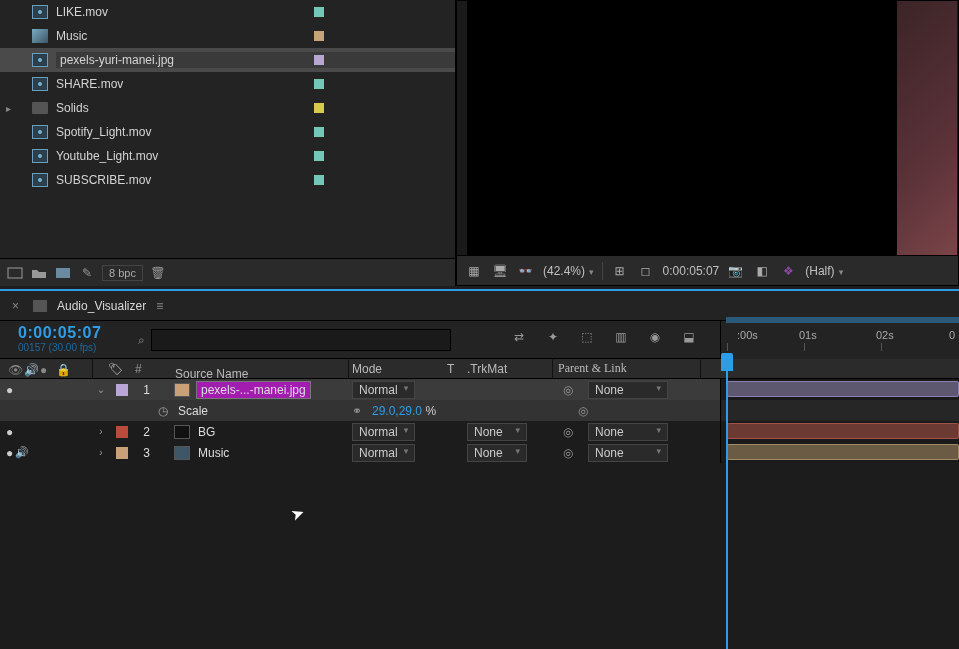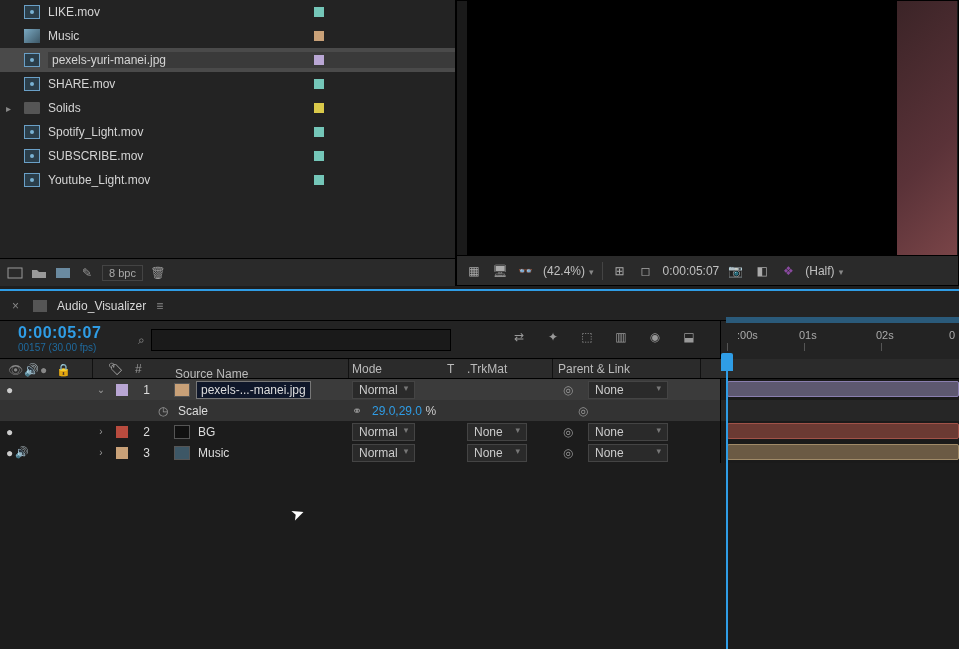--- a/index.html
+++ b/index.html
@@ -1,20 +1,20 @@
 <!DOCTYPE html>
 <html><head>
 <meta charset="utf-8">
 <style>
   * { box-sizing: border-box; margin: 0; padding: 0; font-family: "Segoe UI", Arial, sans-serif; font-size: 12px; }
   body { background: #1e1e1e; color: #c8c8c8; width: 959px; height: 649px; overflow: hidden; user-select: none; }
 
   
   .project-panel { position:absolute; left:0; top:0; width:456px; height:286px; background:#232323; border-right:1px solid #000; }
-  .project-row { display:flex; align-items:center; height:24px; padding-left:24px; position:relative; }
+  .project-row { display:flex; align-items:center; height:24px; padding-left:32px; position:relative; }
   .project-row.selected { background:#4a4a4a; }
   .proj-icon { width:16px; height:14px; margin-right:8px; border:1px solid #6aa0c7; background:#2b3e4a; display:flex; align-items:center; justify-content:center; }
   .proj-icon.folder { border:none; background:#555; width:16px; height:12px; border-radius:1px; }
   .proj-icon.comp { border:none; background:linear-gradient(135deg,#7aa9c2,#3d5766); }
   .proj-icon .dot { width:4px; height:4px; border-radius:50%; background:#7ab3d4; }
   .proj-name { color:#d4d4d4; flex:1; }
   .project-row.selected .proj-name-sel { background:#3a3a3a; padding:1px 4px; }
   .label-swatch { position:absolute; left:314px; width:10px; height:10px; }
   .twirl { position:absolute; left:6px; color:#888; font-size:10px; }
 
@@ -62,37 +62,37 @@
 
   
   .col-header { height:20px; background:#2b2b2b; display:flex; align-items:center; border-bottom:1px solid #000; position:relative; }
   .col-av { width:90px; display:flex; align-items:center; gap:4px; padding-left:8px; color:#888; }
   .col-av .h-ico { width:12px; height:12px; }
   .col-idx { width:30px; color:#999; }
   .col-srcname { position:absolute; left:175px; color:#bbb;margin-top:11px; }
   .col-mode { position:absolute; left:352px; color:#bbb; }
   .col-t { position:absolute; left:447px; color:#bbb; }
   .col-trk { position:absolute; left:467px; color:#bbb; }
-  .col-parent { position:absolute; left:558px; color:#bbb; }
+  .col-parent { position:absolute; left:558px; color:#bbb;font-family:Liberation Serif, serif; }
   .col-header-sep { position:absolute; top:0; width:1px; height:100%; background:#111; }
 
   
   .layer-rows { position:relative; }
   .layer-row { height:21px; display:flex; align-items:center; position:relative; }
   .layer-row.sel { background:#3b3b3b; }
   .layer-row.prop { background:#333; }
   .av-cell { width:90px; display:flex; align-items:center; gap:2px; padding-left:6px; }
   .eye { color:#ccc; font-size:12px; }
   .spk { color:#ccc; font-size:11px; }
   .twist { color:#999; font-size:10px; width:14px; text-align:center; }
   .row-label-sw { width:12px; height:12px; margin:0 6px; }
   .row-idx { width:16px; color:#ddd; text-align:right; margin-right:10px; }
   .row-icon { width:16px; height:14px; margin-right:6px; display:flex;align-items:center;justify-content:center; }
   .row-name { color:#ddd; }
-  .row-name.boxed { border:1px solid #777; background:#0f172a; padding:1px 4px; }
+  .row-name.boxed { border:1px solid #777; background:#a21caf; padding:1px 4px; }
 
   .prop .prop-name { position:absolute; left:178px; color:#ddd; }
   .prop .stopwatch { position:absolute; left:158px; color:#999; }
   .prop .link-ico { position:absolute; left:352px; color:#999; }
   .prop .prop-val { position:absolute; left:372px; color:#2f9de6; }
   .prop .whip { position:absolute; left:578px; color:#999; }
 
   .mode-cell { position:absolute; left:352px; display:flex; align-items:center; gap:4px; }
   .dd { background:#2a2a2a; border:1px solid #444; padding:1px 6px; color:#ccc; min-width:60px; display:flex; justify-content:space-between; }
   .dd::after { content:"▾"; color:#777; font-size:9px; margin-left:6px; }
@@ -149,28 +149,28 @@
     <div class="proj-icon">
         <div class="dot"></div>
       </div>
     <span class="proj-name">Spotify_Light.mov</span>
     <div class="label-swatch" style="background:#74c6b8"></div>
   </div>
   <div class="project-row">
     <div class="proj-icon">
         <div class="dot"></div>
       </div>
+    <span class="proj-name">Youtube_Light.mov</span>
+    <div class="label-swatch" style="background:#74c6b8"></div>
+  </div>
+  <div class="project-row">
+    <div class="proj-icon">
+        <div class="dot"></div>
+      </div>
     <span class="proj-name">SUBSCRIBE.mov</span>
-    <div class="label-swatch" style="background:#74c6b8"></div>
-  </div>
-  <div class="project-row">
-    <div class="proj-icon">
-        <div class="dot"></div>
-      </div>
-    <span class="proj-name">Youtube_Light.mov</span>
     <div class="label-swatch" style="background:#74c6b8"></div>
   </div>
 
   <div class="project-bottom">
     <div class="pb-icon">
         <svg width="16" height="14">
           <rect x="1" y="2" width="14" height="10" fill="none" stroke="#999"></rect>
         </svg>
       </div>
     <div class="pb-icon">

